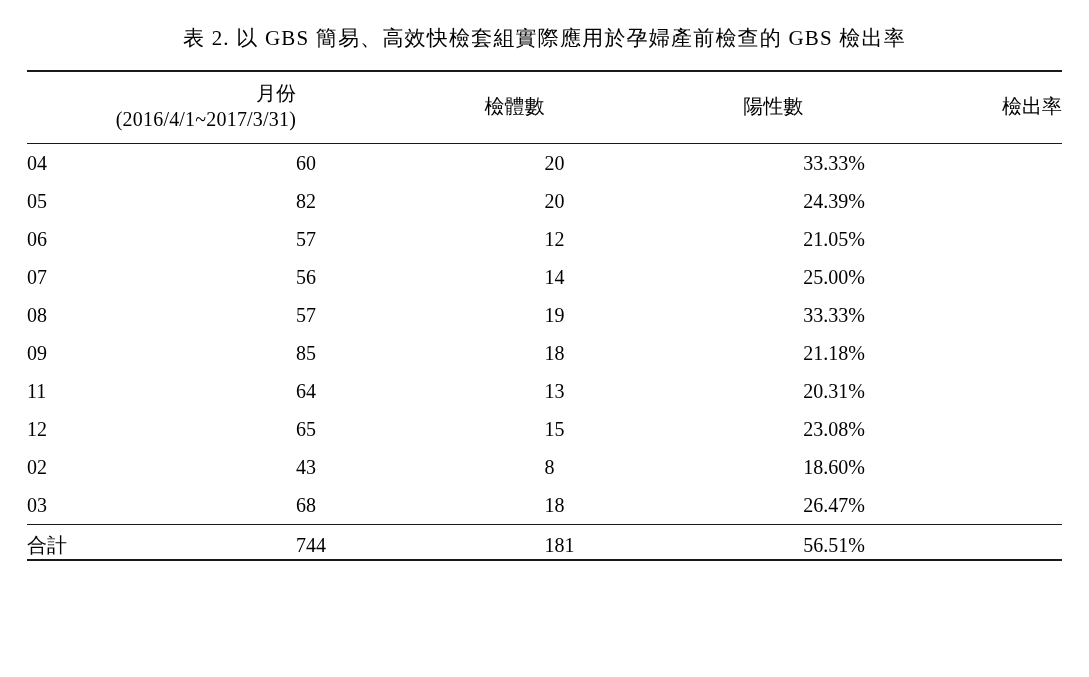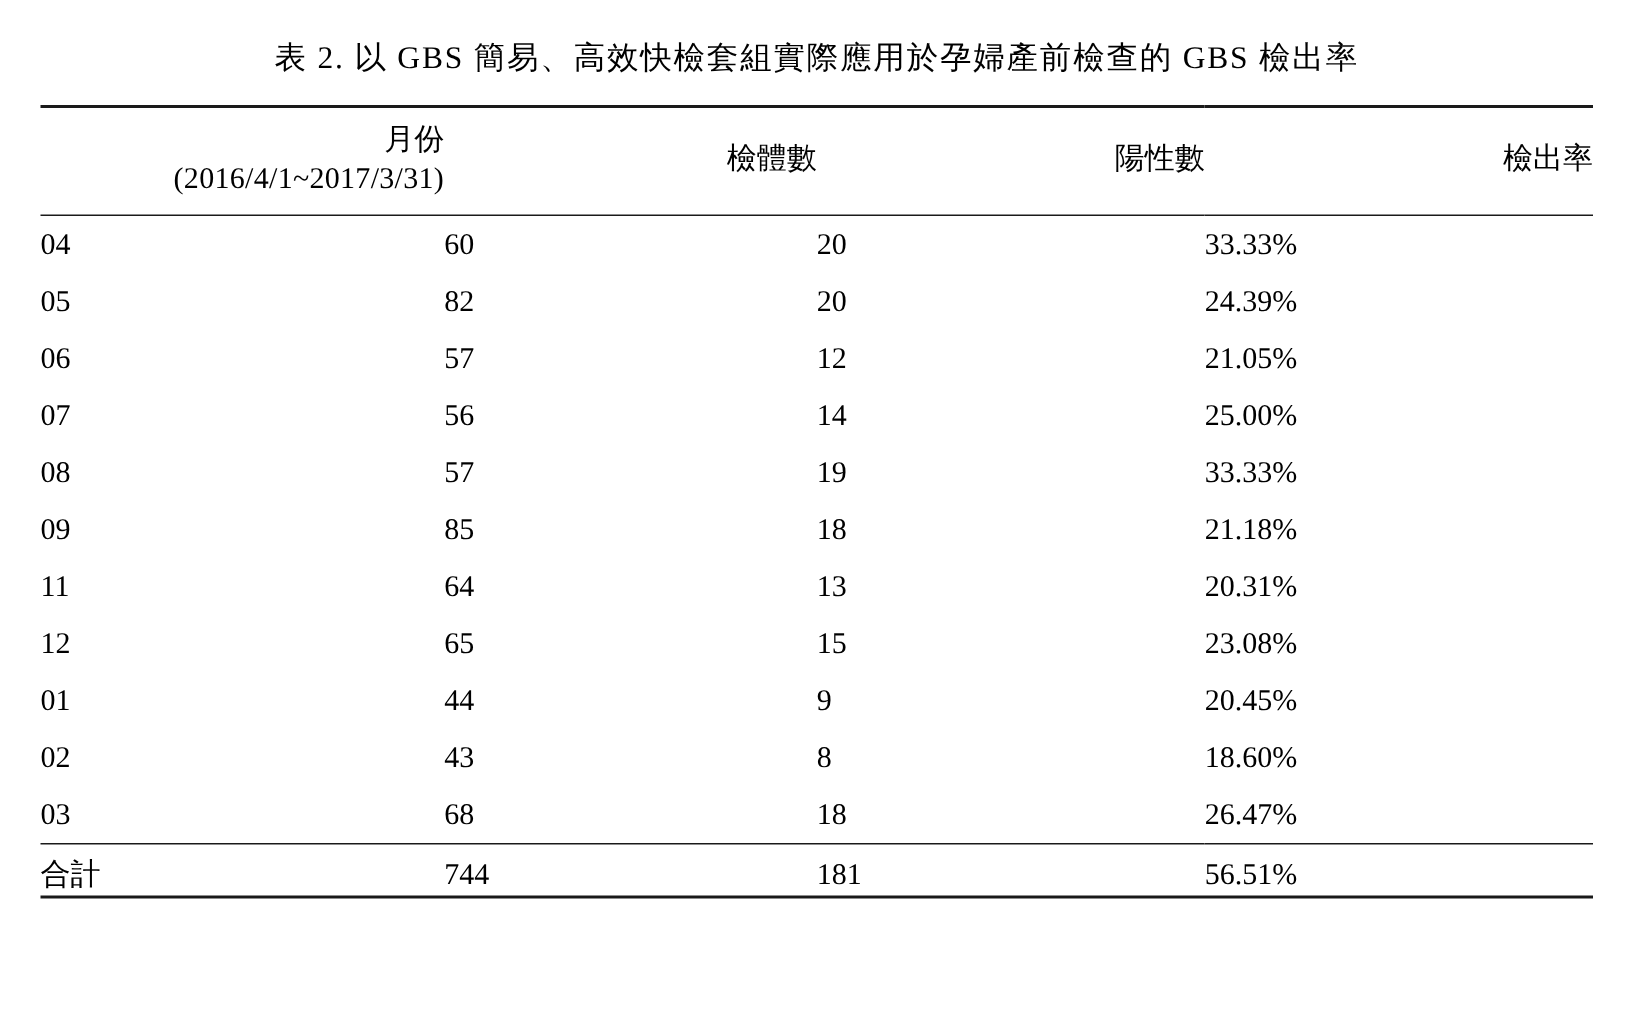--- a/index.html
+++ b/index.html
@@ -145,26 +145,20 @@
         <td>13</td>
         <td>20.31%</td>
       </tr>
       <tr>
         <td>12</td>
         <td>65</td>
         <td>15</td>
         <td>23.08%</td>
       </tr>
       <tr>
-        <td>01</td>
-        <td>44</td>
-        <td>9</td>
-        <td>20.45%</td>
-      </tr>
-      <tr>
         <td>02</td>
         <td>43</td>
         <td>8</td>
         <td>18.60%</td>
       </tr>
       <tr>
         <td>03</td>
         <td>68</td>
         <td>18</td>
         <td>26.47%</td>

